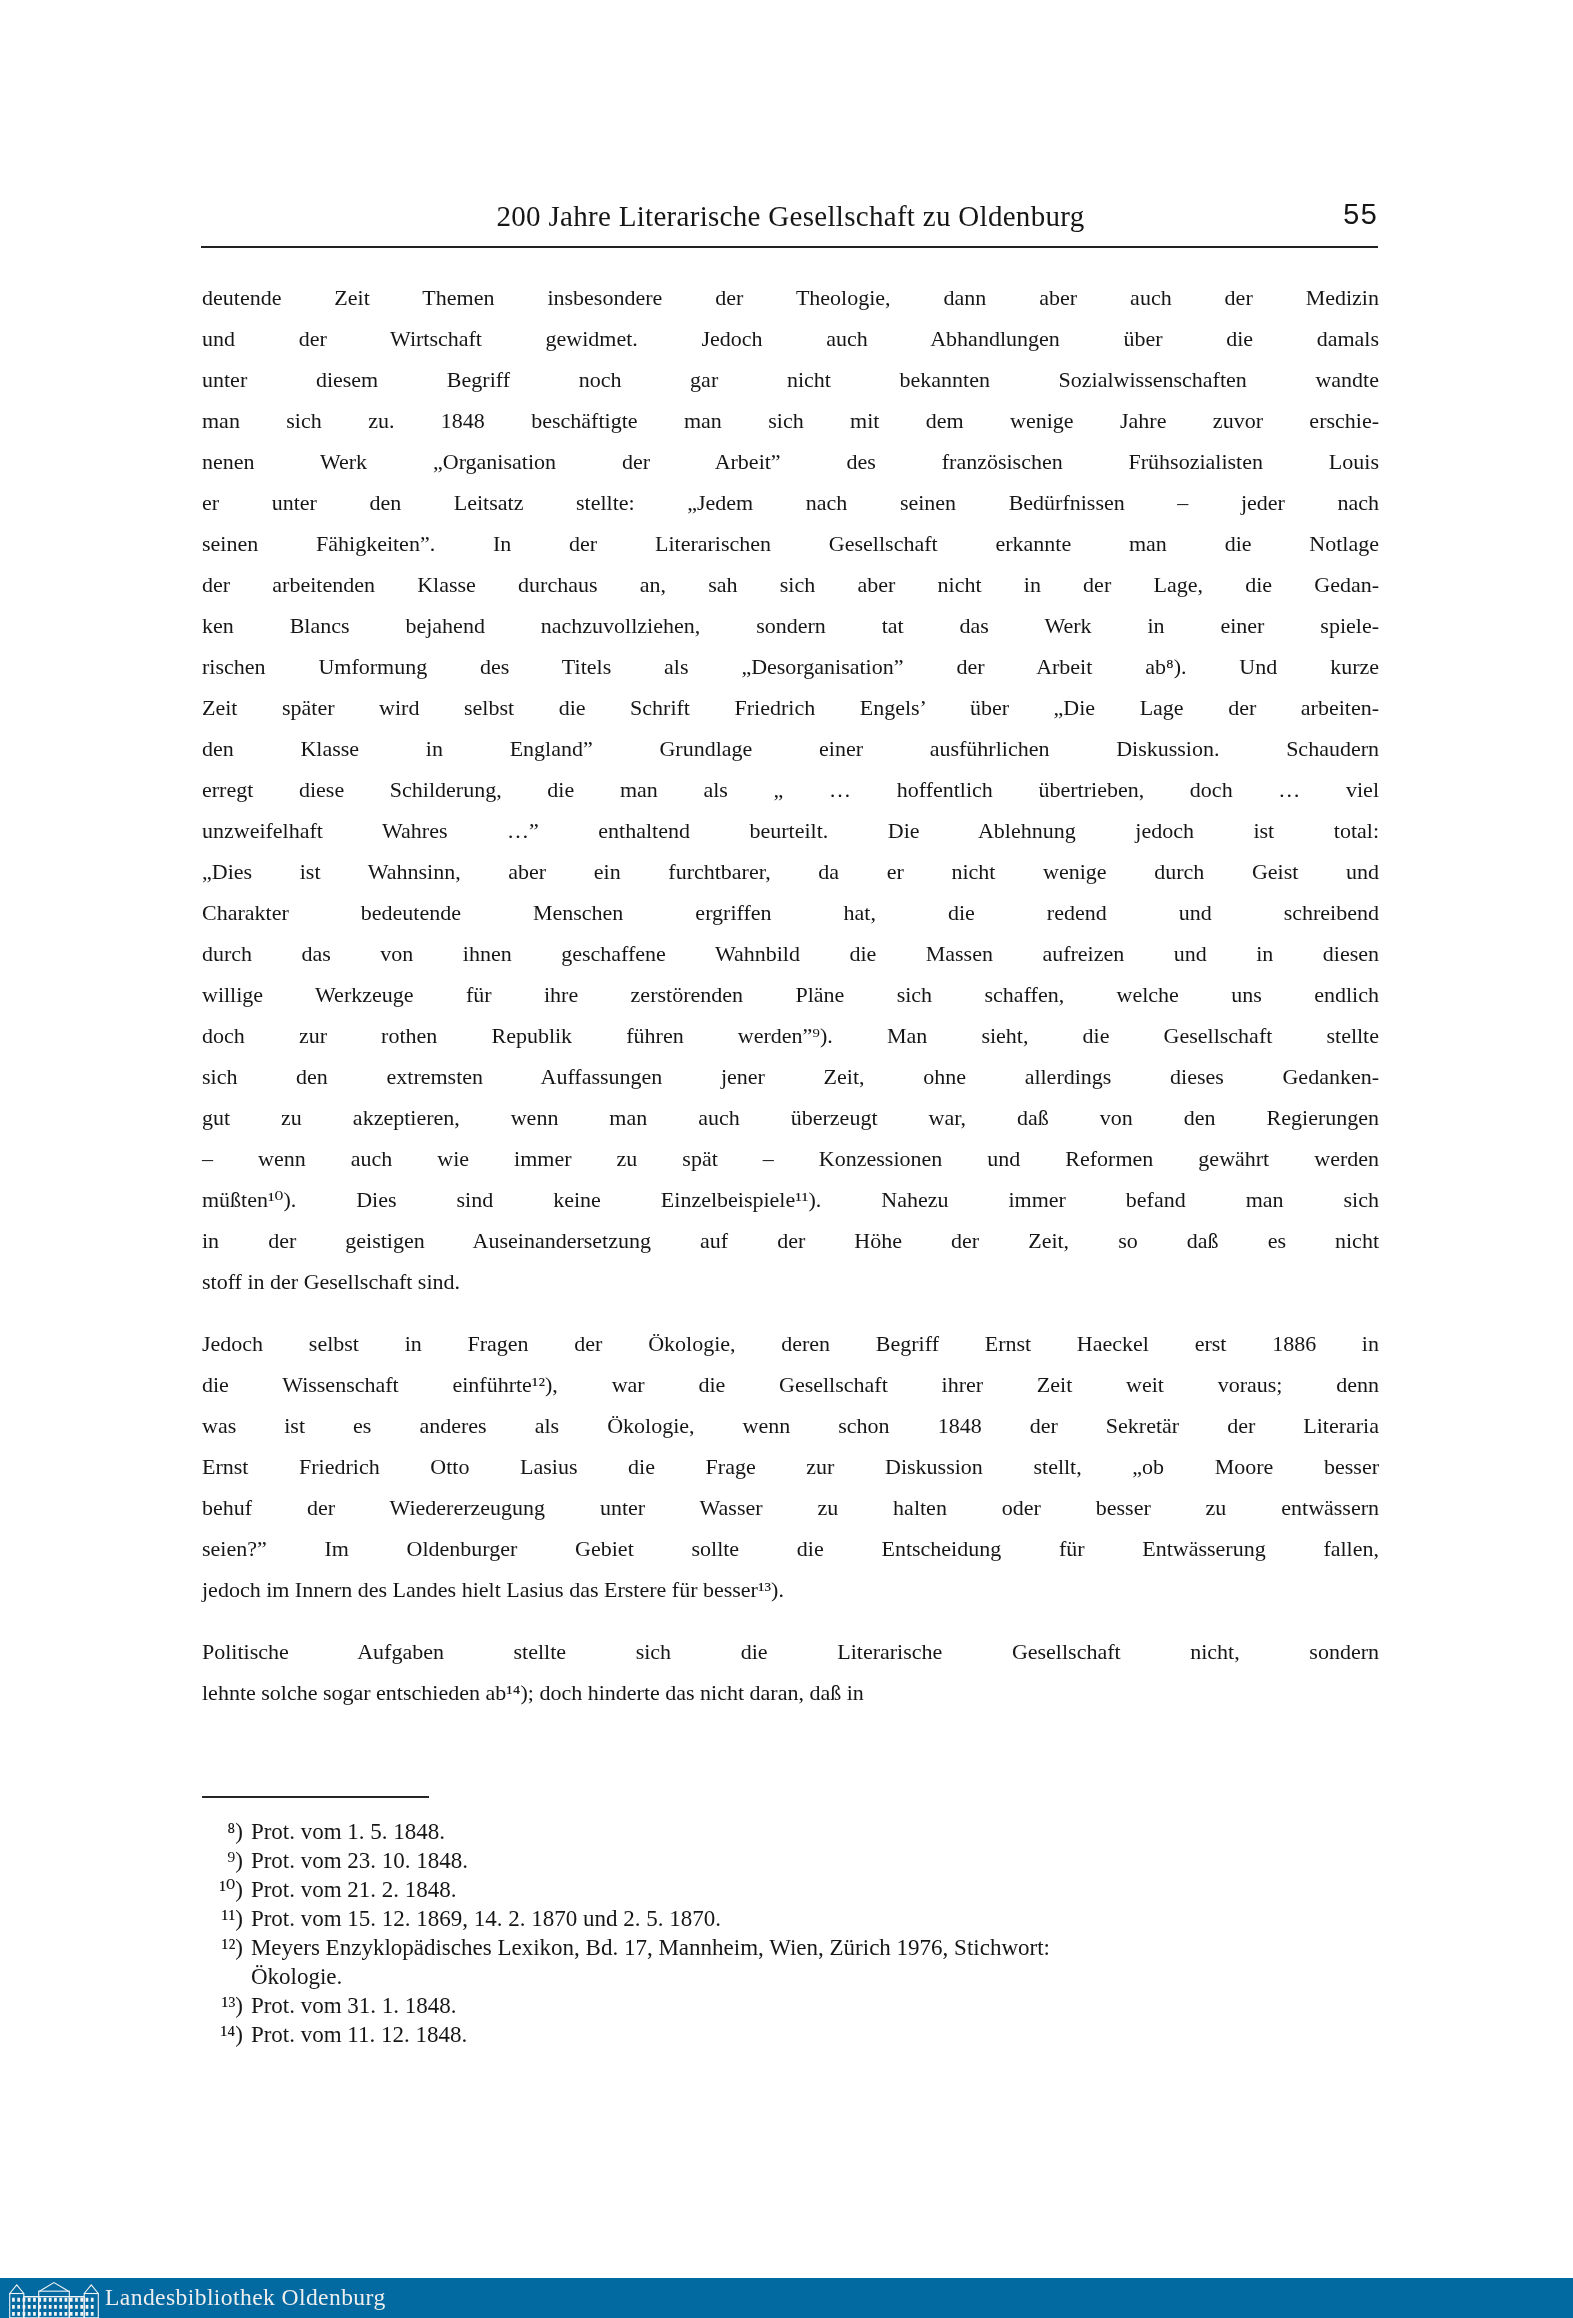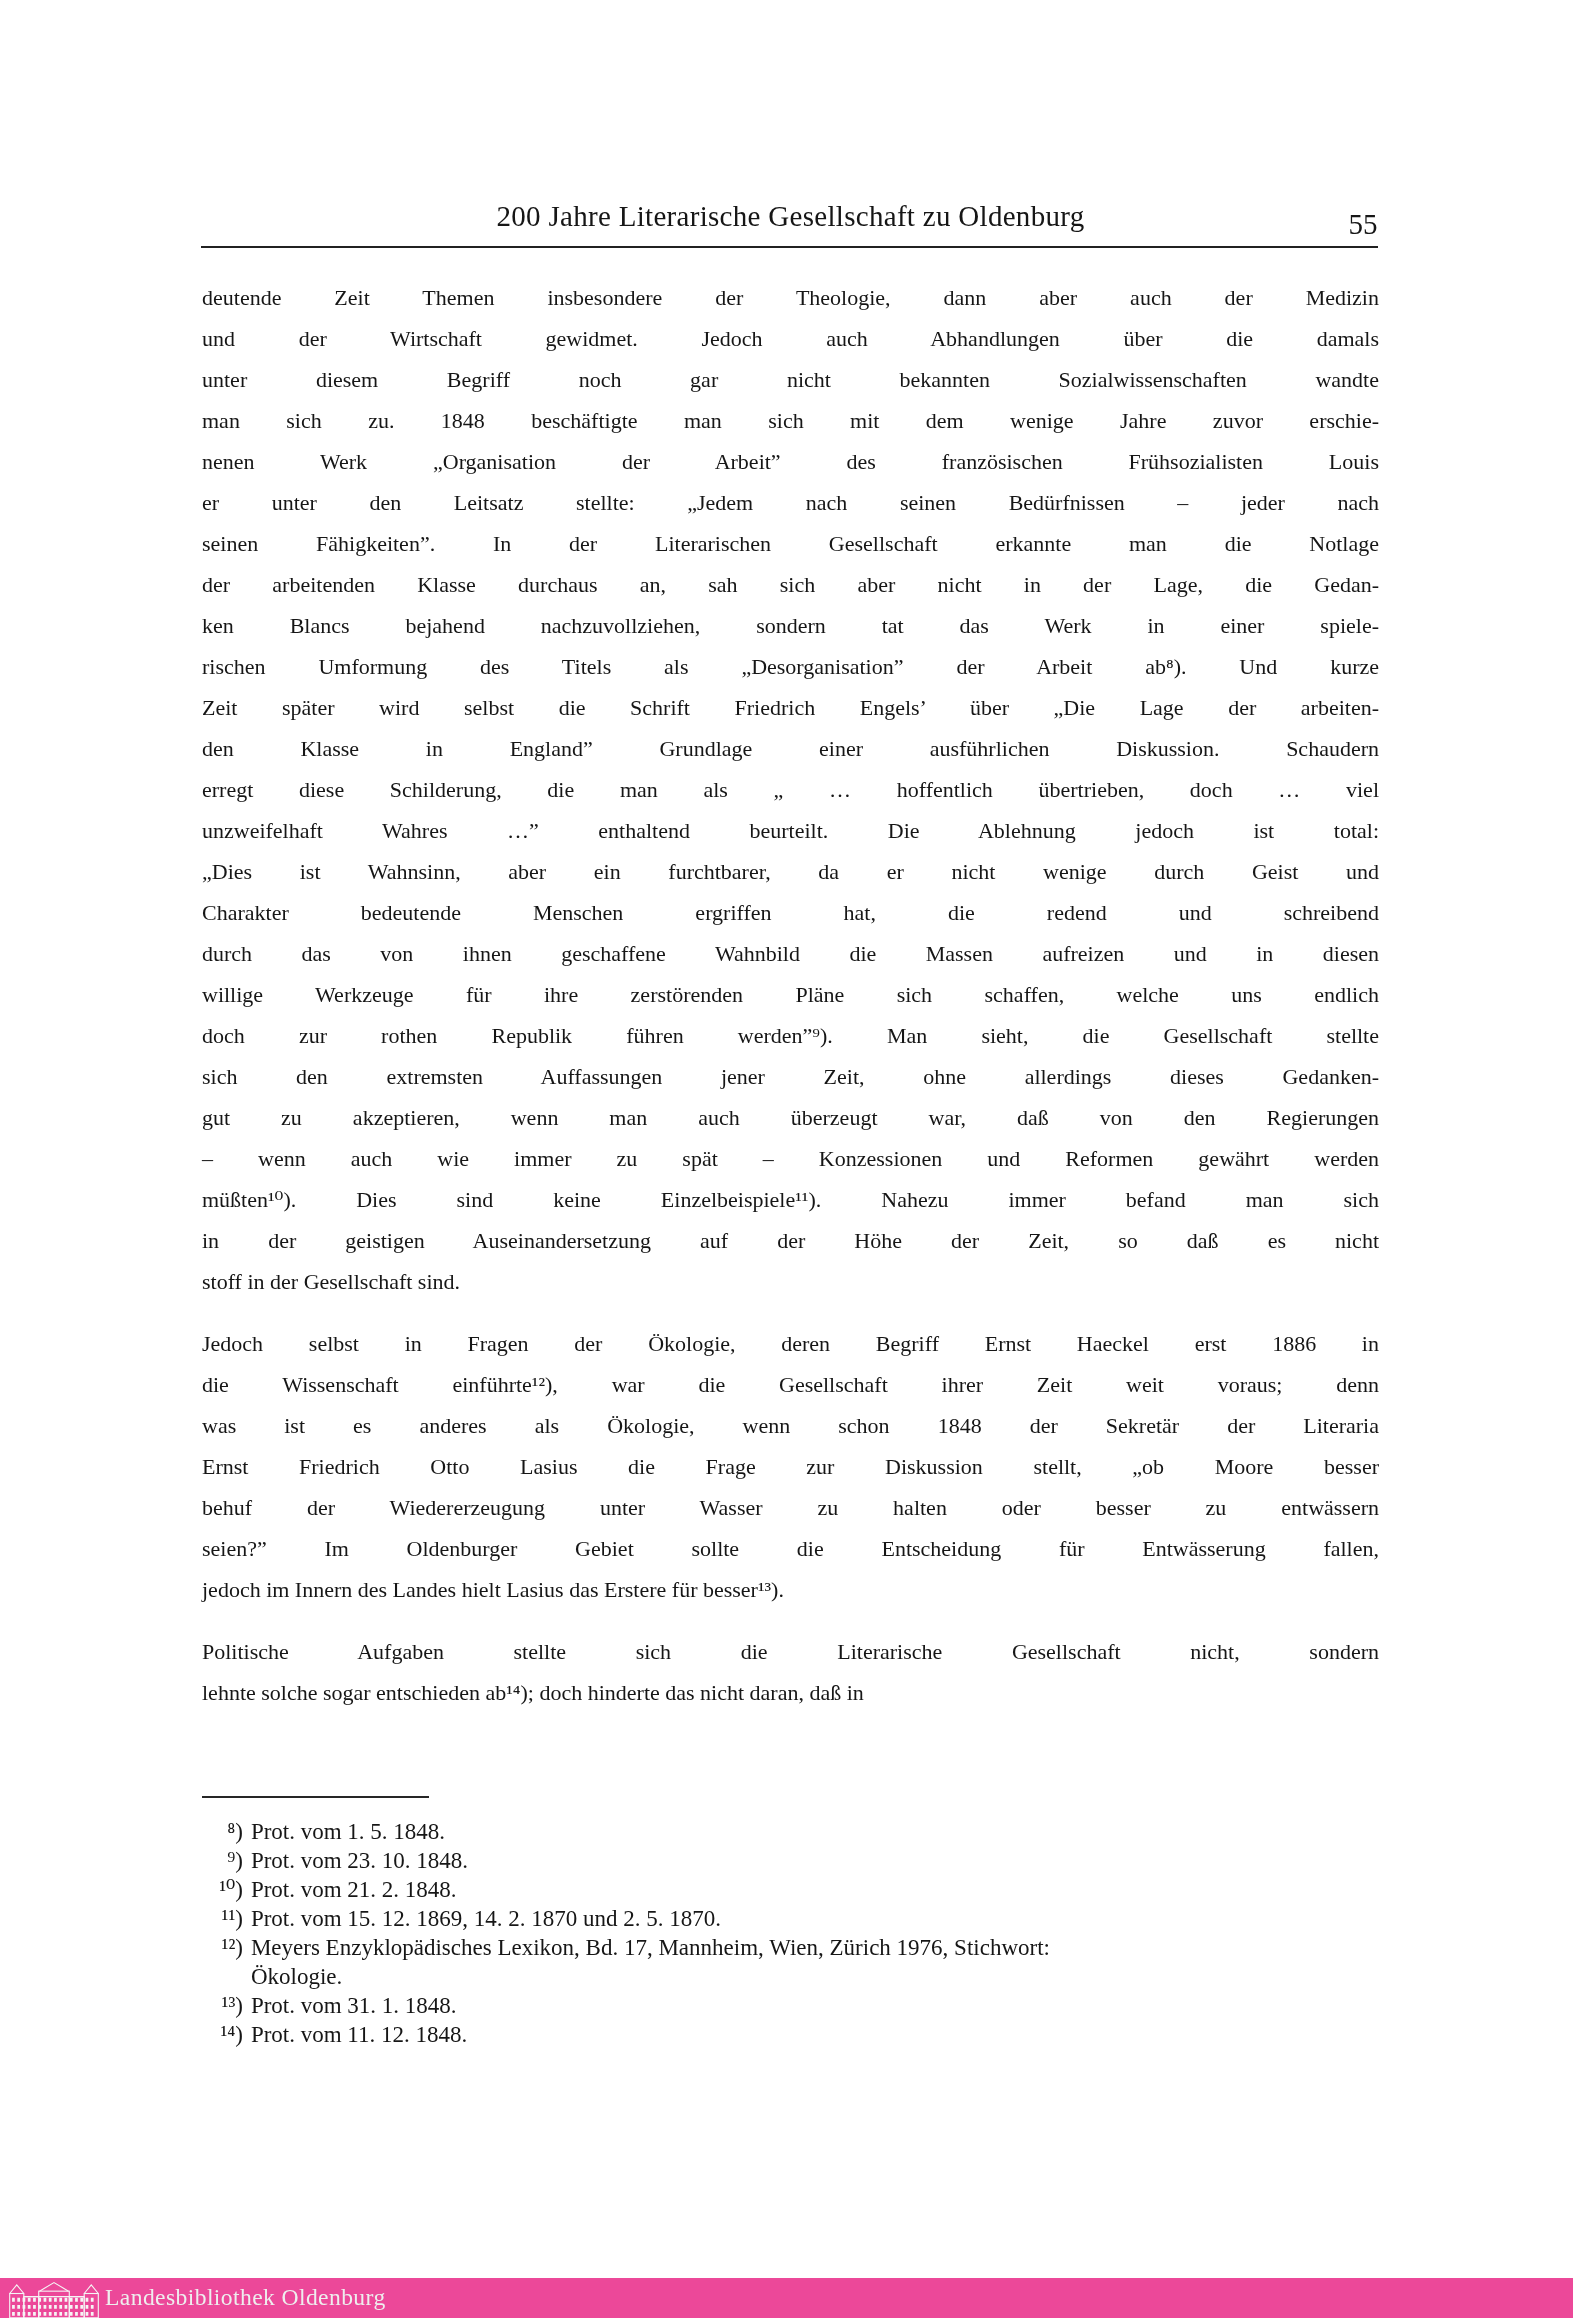--- a/index.html
+++ b/index.html
@@ -16,22 +16,23 @@
   
   .page-header {
     position: absolute; top: 200px; left: 202px; width: 1177px; height: 38px;
   }
   .running-title {
     text-align: center;
     font-size: 29px;
     letter-spacing: 0.3px;
   }
   .page-number {
-    position: absolute; right: 1.6px; top: 8px;
+    position: absolute; right: 1.6px; top: 0;
     font-size: 29px;
+    font-family: Liberation Mono, monospace;
   }
   .header-rule {
     position: absolute; top: 246px; left: 201px;
     width: 1177px; height: 2.4px;
     background: #212121;
   }
 
   
   .body-text {
     position: absolute; top: 277px; left: 202px; width: 1177px;
@@ -55,21 +56,21 @@
     font-size: 23px; line-height: 29px;
   }
   .fn-row { display: flex; align-items: flex-start; }
   .fn-marker { flex: 0 0 41px; width: 41px; text-align: right; }
   .fn-text { padding-left: 7.9px; }
 
   
   .library-band {
     position: absolute; left: 0; top: 2278px;
     width: 1574px; height: 40px;
-    background: #ec4899;
+    background: #0369a1;
     overflow: hidden;
   }
   .building-icon-box {
     position: absolute; left: 4.7px; top: 2.4px; width: 98px; height: 38px;
   }
   .library-label {
     position: absolute; left: 105px; top: 50%;
     transform: translateY(-52%);
     color: #eeeeee;
     font-size: 23.6px;

